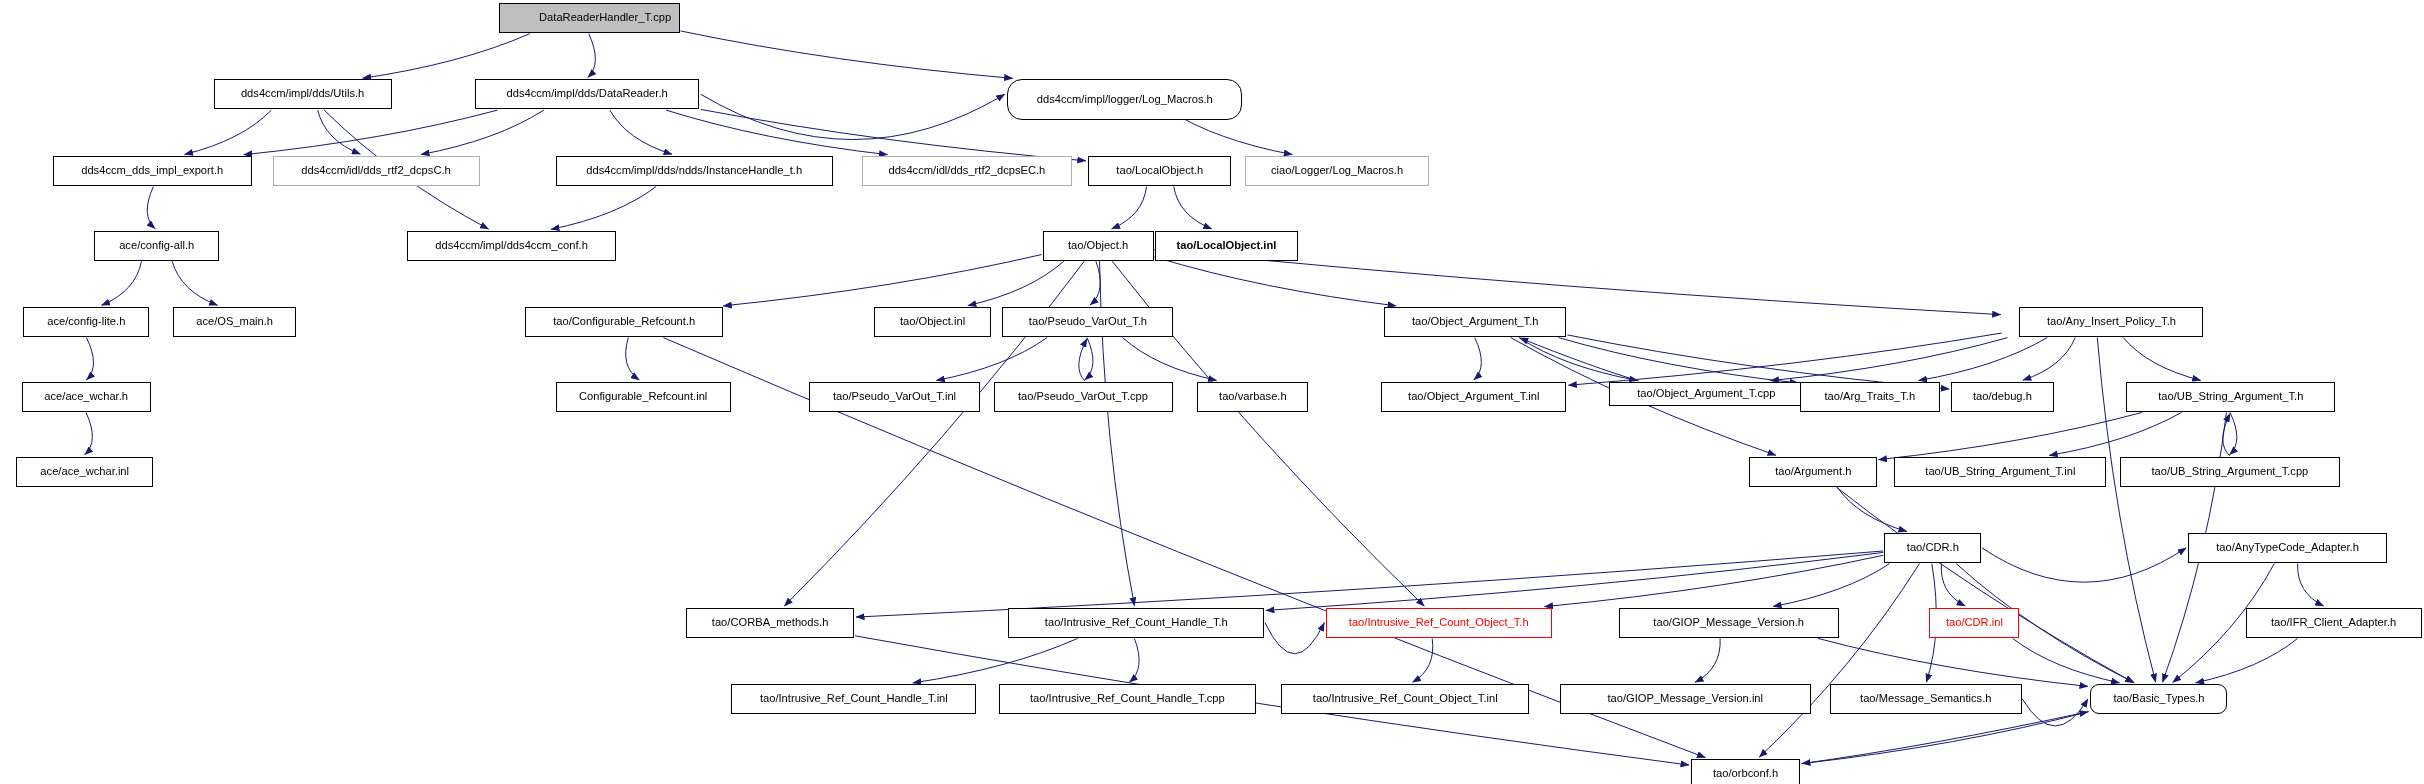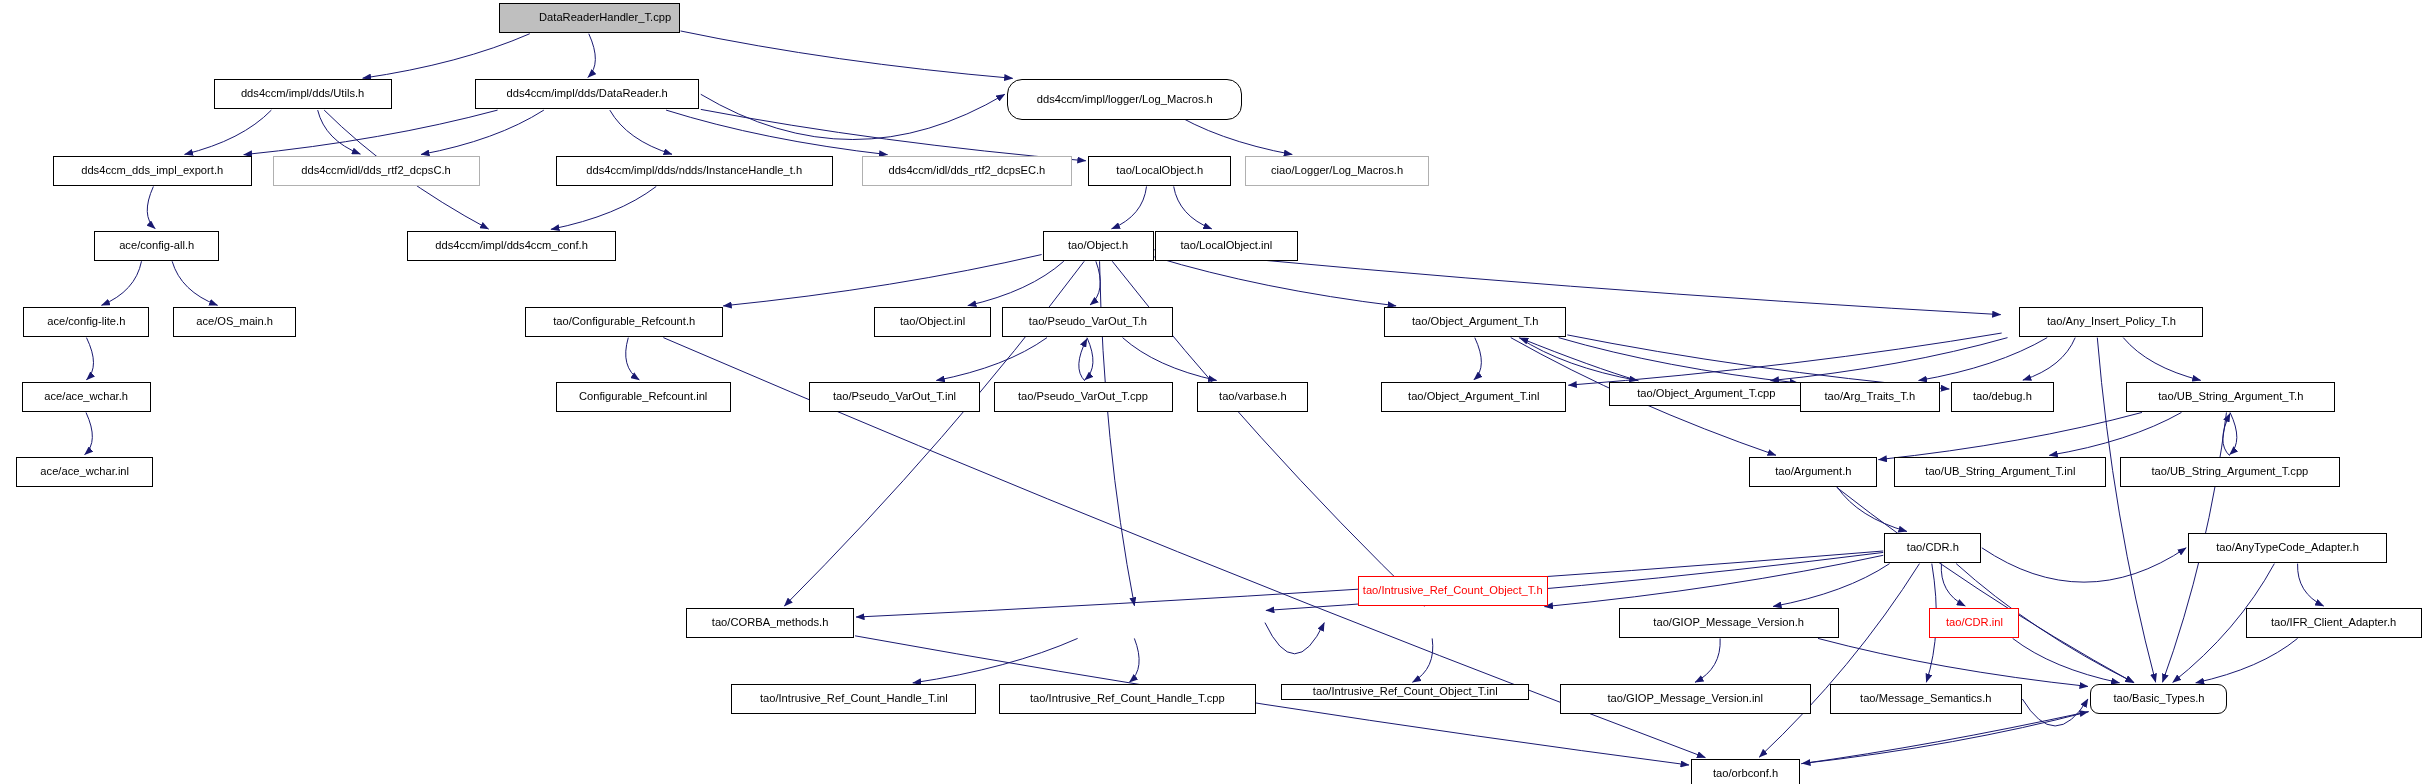--- a/index.html
+++ b/index.html
@@ -135,21 +135,21 @@
     </div>
     <div class="node" style="left: 94px; top: 231px; width: 125px; height: 30px;">
       <span>ace/config-all.h</span>
     </div>
     <div class="node" style="left: 407px; top: 231px; width: 209px; height: 30px;">
       <span>dds4ccm/impl/dds4ccm_conf.h</span>
     </div>
     <div class="node" style="left: 1043px; top: 231px; width: 111px; height: 30px;">
       <span>tao/Object.h</span>
     </div>
-    <div class="node" style="left: 1155px; top: 231px; width: 143px; height: 30px;">
+    <div class="node" style="left: 1155px; top: 231px; width: 143px; height: 30px; font-weight: bold;">
       <span>tao/LocalObject.inl</span>
     </div>
     <div class="node" style="left: 23px; top: 307px; width: 126px; height: 30px;">
       <span>ace/config-lite.h</span>
     </div>
     <div class="node" style="left: 173px; top: 307px; width: 123px; height: 30px;">
       <span>ace/OS_main.h</span>
     </div>
     <div class="node" style="left: 525px; top: 307px; width: 198px; height: 30px;">
       <span>tao/Configurable_Refcount.h</span>
@@ -210,39 +210,42 @@
     </div>
     <div class="node" style="left: 1884px; top: 533px; width: 97px; height: 30px;">
       <span>tao/CDR.h</span>
     </div>
     <div class="node" style="left: 2188px; top: 533px; width: 199px; height: 30px;">
       <span>tao/AnyTypeCode_Adapter.h</span>
     </div>
     <div class="node" style="left: 686px; top: 608px; width: 168px; height: 30px;">
       <span>tao/CORBA_methods.h</span>
     </div>
-    <div class="node redb" style="left: 1326px; top: 576px; width: 190px; height: 30px; margin-left: 32px;">
+    <div class="node" style="left: 1008px; top: 608px; width: 256px; height: 30px;">
+      <span>tao/Intrusive_Ref_Count_Handle_T.h</span>
+    </div>
+    <div class="node redb" style="left: 1326px; top: 608px; width: 226px; height: 30px;">
       <span>tao/Intrusive_Ref_Count_Object_T.h</span>
     </div>
     <div class="node" style="left: 1619px; top: 608px; width: 220px; height: 30px;">
       <span>tao/GIOP_Message_Version.h</span>
     </div>
     <div class="node redb" style="left: 1929px; top: 608px; width: 90px; height: 30px;">
       <span>tao/CDR.inl</span>
     </div>
     <div class="node" style="left: 2246px; top: 608px; width: 176px; height: 30px;">
       <span>tao/IFR_Client_Adapter.h</span>
     </div>
     <div class="node" style="left: 731px; top: 684px; width: 245px; height: 30px;">
       <span>tao/Intrusive_Ref_Count_Handle_T.inl</span>
     </div>
     <div class="node" style="left: 999px; top: 684px; width: 257px; height: 30px;">
       <span>tao/Intrusive_Ref_Count_Handle_T.cpp</span>
     </div>
-    <div class="node" style="left: 1281px; top: 684px; width: 248px; height: 16px;">
+    <div class="node" style="left: 1281px; top: 684px; width: 248px; height: 30px;">
       <span>tao/Intrusive_Ref_Count_Object_T.inl</span>
     </div>
     <div class="node" style="left: 1560px; top: 684px; width: 251px; height: 30px;">
       <span>tao/GIOP_Message_Version.inl</span>
     </div>
     <div class="node" style="left: 1830px; top: 684px; width: 192px; height: 30px;">
       <span>tao/Message_Semantics.h</span>
     </div>
     <div class="node" style="left: 2090px; top: 684px; width: 137px; height: 30px; border-radius: 9px;">
       <span>tao/Basic_Types.h</span>

